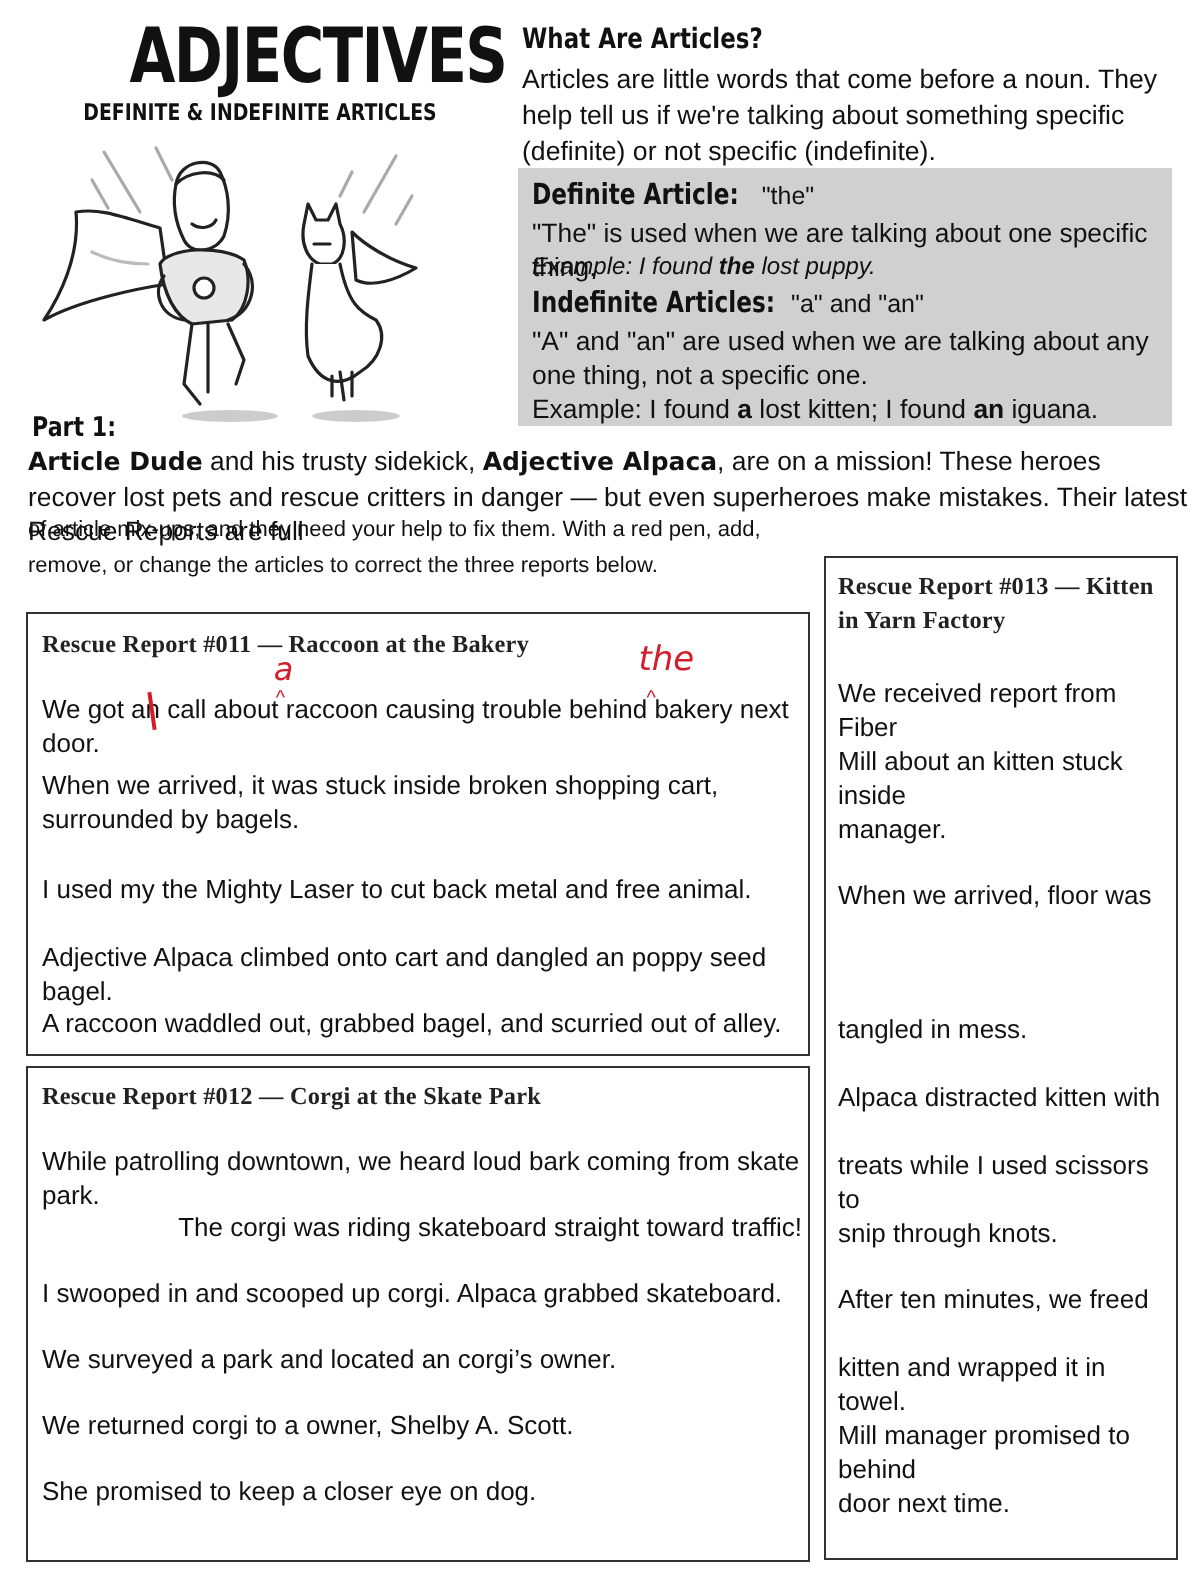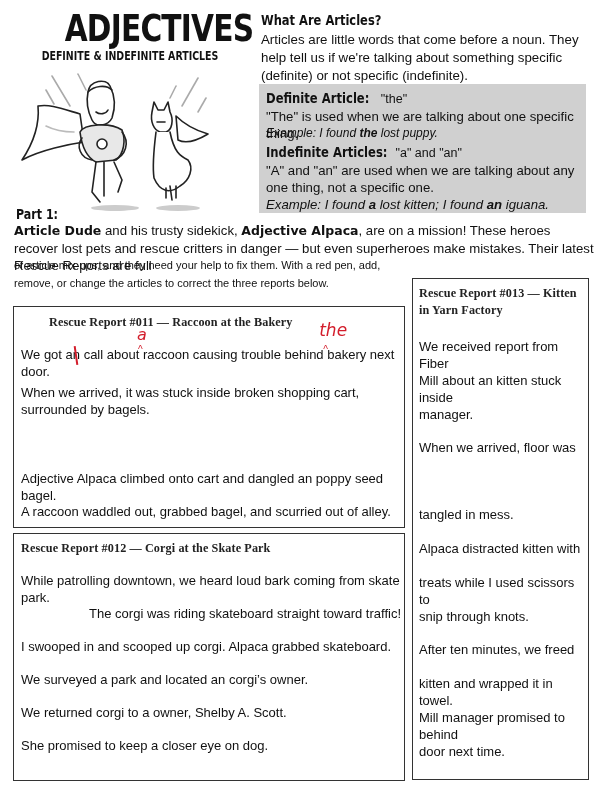--- a/index.html
+++ b/index.html
@@ -21,37 +21,37 @@
     .defbox { left: 259px; top: 84px; width: 327px; height: 129px; background: #d0d0d0; }
     .def-head { left: 266px; top: 90px; font-size: 13px; }
     .def-head .hd { font-family: "DejaVu Sans", sans-serif; font-weight: bold; font-size: 14.5px; display: inline-block; transform: scaleX(0.8); transform-origin: left; margin-right: -18px; }
     .def-head .val { font-size: 12.5px; }
     .def-text { left: 266px; top: 108px; width: 320px; font-size: 13.2px; line-height: 17px; }
     .def-ex { left: 266px; top: 125px; font-size: 12px; font-style: italic; line-height: 17px; }
     .indef-head { left: 266px; top: 144px; font-size: 13px; }
     .indef-head .hd { font-family: "DejaVu Sans", sans-serif; font-weight: bold; font-size: 14.5px; display: inline-block; transform: scaleX(0.8); transform-origin: left; margin-right: -26px; }
     .indef-head .val { font-size: 12.5px; }
     .indef-text { left: 266px; top: 162px; width: 322px; font-size: 13.2px; line-height: 17px; }
-    .indef-ex { left: 266px; top: 196px; font-size: 13.2px; font-style: italic; line-height: 17px; }
+    .indef-ex { left: 266px; top: 196px; font-size: 13.2px; line-height: 17px; }
 
     
     .part-head { left: 16px; top: 206px; font-family: "DejaVu Sans", sans-serif; font-weight: bold; font-size: 13.5px; transform: scaleX(0.82); transform-origin: left; }
     .intro { left: 14px; top: 222px; width: 580px; font-size: 13.2px; line-height: 17.5px; }
     .intro b { font-family: "DejaVu Sans", sans-serif; font-size: 12.5px; }
     .intro-narrow { left: 14px; top: 257px; width: 398px; font-size: 11px; line-height: 17.5px; }
 
     
     .report { border: 1.5px solid #333; background: #fff; }
     .r1 { left: 13px; top: 306px; width: 390px; height: 220px; }
     .r2 { left: 13px; top: 533px; width: 390px; height: 246px; }
     .r3 { left: 412px; top: 278px; width: 175px; height: 500px; }
     .rtitle { font-family: "Liberation Serif", serif; font-weight: bold; font-size: 12.2px; letter-spacing: 0.1px; color:#222; }
     .rline { font-size: 13px; color: #111; line-height: 17px; }
 
-    .r1 .rtitle { position: absolute; left: 7px; top: 8px; margin-left: 28px; }
+    .r1 .rtitle { position: absolute; left: 7px; top: 8px; }
     .r2 .rtitle { position: absolute; left: 7px; top: 7px; }
     .r3 .rtitle { position: absolute; left: 6px; top: 6px; width: 165px; line-height: 17px; }
 
     .red { color: #d31d2b; font-family: "DejaVu Sans", sans-serif; font-style: italic; }
     .caret { color:#d31d2b; }
   </style>
 </head>
 <body>
 
 <div class="abs title-main">ADJECTIVES</div>
@@ -117,20 +117,21 @@
 <div class="abs part-head">Part 1:</div>
 <div class="abs intro"><b>Article Dude</b><span> and his trusty sidekick, </span><b>Adjective Alpaca</b><span>, are on a mission! These heroes recover lost pets and rescue critters in danger — but even superheroes make mistakes. Their latest Rescue Reports are full</span></div>
 <div class="abs intro-narrow">of article mix-ups, and they need your help to fix them. With a red pen, add, remove, or change the articles to correct the three reports below.</div>
 
 <div class="abs report r1">
   <div class="rtitle">Rescue Report #011 — Raccoon at the Bakery</div>
   <div class="abs rline" style="left:7px; top:39px; width:380px;">
     <span>We got a</span><span style="position:relative;"><span>n</span><span style="position:absolute; left:2px; top:-1px; width:1.5px; height:19px; background:#d31d2b; transform:rotate(-8deg);"></span></span><span> call about </span><span style="position:relative;"><span class="red" style="position:absolute; left:-6px; top:-21px; font-size:16px;">a</span><span class="caret" style="position:absolute; left:-5px; top:-6px; font-size:10px;">^</span></span><span>raccoon causing trouble behind </span><span style="position:relative;"><span class="red" style="position:absolute; left:-8px; top:-25px; font-size:17px;">the</span><span class="caret" style="position:absolute; left:-4px; top:-6px; font-size:10px;">^</span></span><span>bakery next door.</span>
   </div>
   <div class="abs rline" style="left:7px; top:77px; width:375px;">When we arrived, it was stuck inside broken shopping cart, surrounded by bagels.</div>
+  <div class="abs rline" style="left:7px; top:129px; width:380px;">I used my the Mighty Laser to cut back metal and free animal.</div>
   <div class="abs rline" style="left:7px; top:163px; width:380px;">Adjective Alpaca climbed onto cart and dangled an poppy seed bagel.</div>
   <div class="abs rline" style="left:7px; top:196px; width:380px;">A raccoon waddled out, grabbed bagel, and scurried out of alley.</div>
 </div>
 
 <div class="abs report r2">
   <div class="rtitle">Rescue Report #012 — Corgi at the Skate Park</div>
   <div class="abs rline" style="left:7px; top:38px; width:385px;">While patrolling downtown, we heard loud bark coming from skate park.</div>
   <div class="abs rline" style="left:7px; top:71px; width:380px;text-align:right;">The corgi was riding skateboard straight toward traffic!</div>
   <div class="abs rline" style="left:7px; top:104px; width:380px;">I swooped in and scooped up corgi. Alpaca grabbed skateboard.</div>
   <div class="abs rline" style="left:7px; top:137px; width:380px;">We surveyed a park and located an corgi’s owner.</div>

